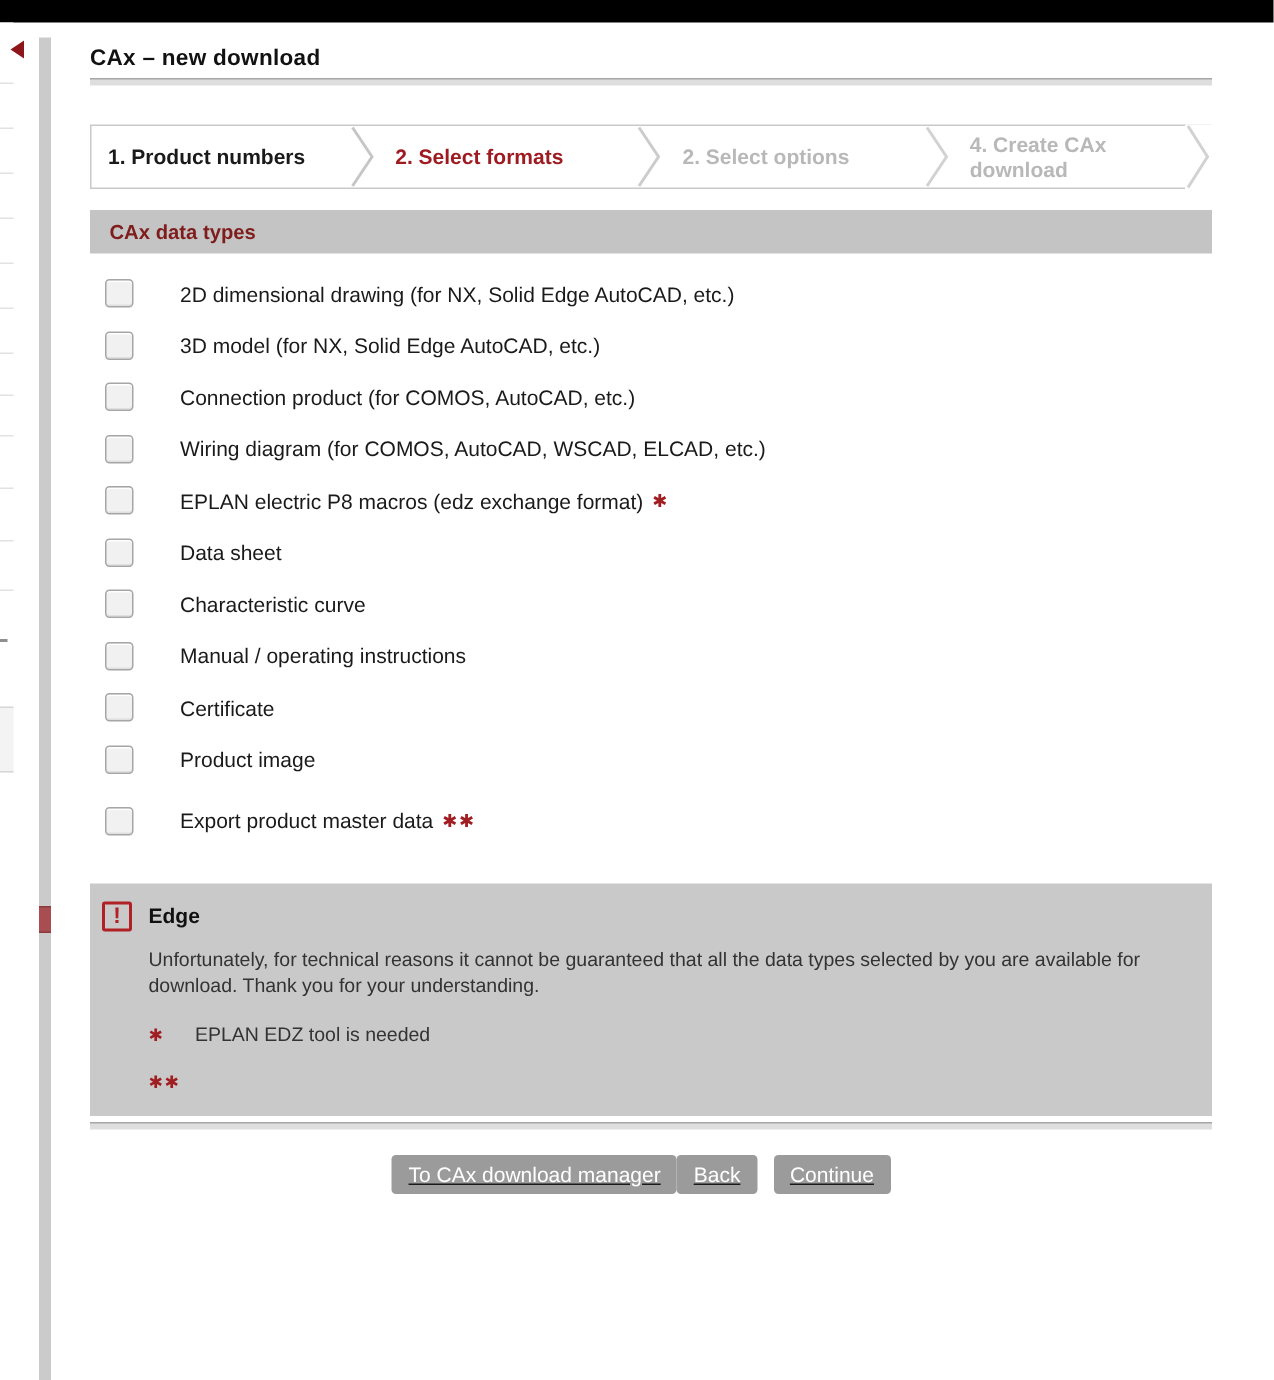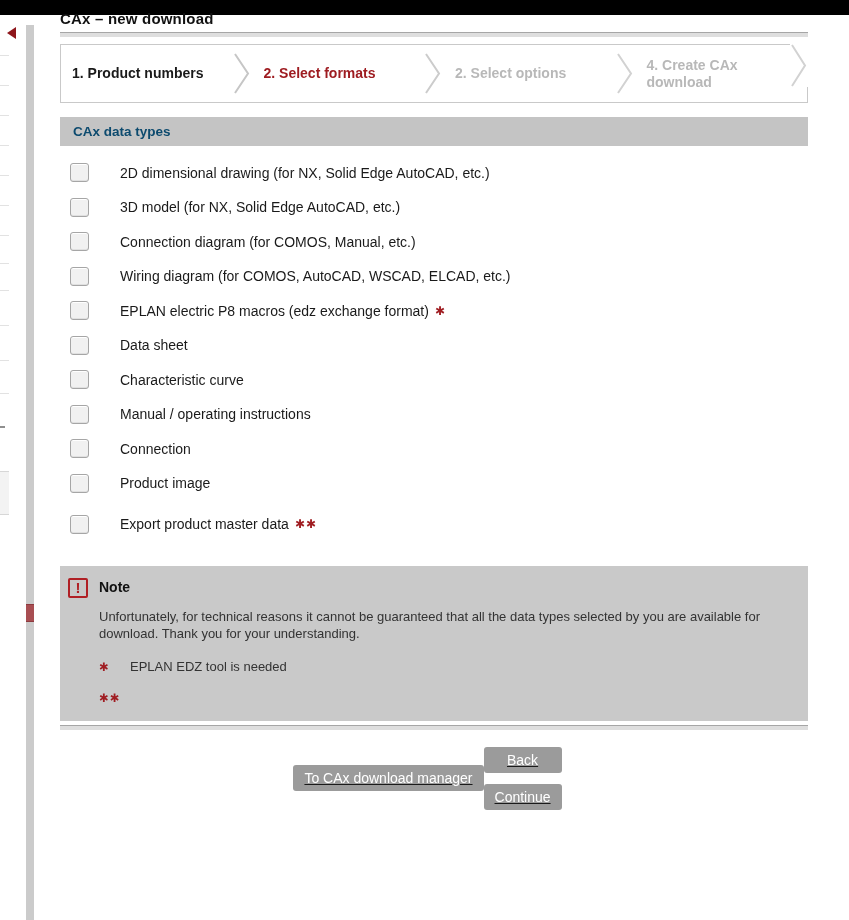--- a/index.html
+++ b/index.html
@@ -24,42 +24,42 @@
   .collapse-btn .tri { display:block; width:0; height:0; margin-left:2px;
                   border-top:6px solid transparent; border-bottom:6px solid transparent;
                   border-right:9px solid #8e161b; }
 
   
   .splitter { position:absolute; left:26px; top:25px; width:8px; height:895px; background:#cbcbcb; }
   .splitter .thumb { position:absolute; left:0; top:579px; width:8px; height:18px;
                      background:#a84e52; border-top:1px solid #8d3a3e; border-bottom:1px solid #8d3a3e; }
 
   
-  .content { position:absolute; left:60px; top:1px; width:748px; }
+  .content { position:absolute; left:60px; top:21px; width:748px; }
 
   h1.title { font-size:15px; line-height:18px; font-weight:bold; color:#111;
              margin:9px 0 0 0; letter-spacing:.2px; }
 
   .hrule { height:5px; background:#dedede; border-top:1px solid #a6a6a6; margin-top:4px; }
 
   
-  .steps { position:relative; display:flex; align-items:stretch; height:59px;
-           border:1px solid #c9c9c9; background:#fff; margin-top:7px; }
+  .steps { position:relative; display:flex; align-items:stretch; height:43px;
+           border:1px solid #c9c9c9; background:#fff; margin-top:26px; }
   .step  { flex:1 1 0; display:flex; align-items:center; padding:2px 4px 2px 11px;
            font-size:14px; font-weight:bold; line-height:17px; cursor:default; }
   .step.done     { color:#1a1a1a; }
   .step.active   { color:#9e1c21; }
   .step.upcoming { color:#b8b8b8; }
   .chev { flex:0 0 20px; display:flex; align-items:center; }
   .chev-end { position:absolute; right:-3px; top:-1px; width:20px; height:43px;
               background:#fff; display:flex; align-items:center; }
 
   
   .sec-header { margin-top:14px; height:29px; background:#c4c4c4; display:flex; align-items:center;
-                padding-left:13px; font-size:13.5px; font-weight:bold; color:#0c4a6e; }
+                padding-left:13px; font-size:13.5px; font-weight:bold; color:#7f1d1d; }
 
   
   .list { padding:17px 0 0 10px; }
   .row  { display:flex; align-items:center; margin-bottom:15.5px; cursor:pointer; }
   .row:last-child { margin-top:22px; margin-bottom:17px; }
   .cb   { flex:0 0 19px; width:19px; height:19px; background:#f1f1f1; border:1px solid #a6a6a6;
           border-radius:3px; box-shadow: inset 0 1px 0 #ffffff, inset 0 -1px 0 #e0e0e0;
           margin-right:31px; }
   .lbl  { font-size:14px; color:#1a1a1a; }
   .ast  { font-family:"DejaVu Sans", sans-serif; color:#a01d22; font-size:12px; font-weight:bold;
@@ -75,21 +75,21 @@
   .note-body  { font-size:13px; line-height:17px; color:#333; margin:13px 0 0 0; max-width:672px; }
   .fnote { display:flex; align-items:baseline; margin-top:17px; font-size:13px; color:#333; }
   .fnote .mark { font-family:"DejaVu Sans", sans-serif; color:#a01d22; font-size:11.5px; font-weight:bold;
                  width:31px; flex:0 0 31px; letter-spacing:1px; }
 
   
   .btnrow { margin-top:17px; display:flex; justify-content:center; align-items:center;
             padding-left:6px; padding-right:19px;text-decoration:underline; }
   .btn { background:#9b9b9b; color:#fff; border:none; border-radius:3px; height:26px;
          padding:0 11px; font-family:"Liberation Sans", sans-serif; font-size:14px; cursor:pointer; }
-  .btn-group { display:flex; gap:11px;flex-direction:column; }
+  .btn-group { display:flex; gap:11px; }
 </style>
 </head>
 <body>
 
 <div class="topbar"></div>
 
 <div class="sliver">
   <i class="ln" style="top:40px"></i>
     <i class="ln" style="top:70px"></i>
   <i class="ln" style="top:100px"></i>
@@ -152,21 +152,21 @@
     <label class="row">
       <span class="cb"></span>
       <span class="lbl">2D dimensional drawing (for NX, Solid Edge AutoCAD, etc.)</span>
     </label>
     <label class="row">
       <span class="cb"></span>
       <span class="lbl">3D model (for NX, Solid Edge AutoCAD, etc.)</span>
     </label>
     <label class="row">
       <span class="cb"></span>
-      <span class="lbl">Connection diagram (for COMOS, Manual, etc.)</span>
+      <span class="lbl">Connection product (for COMOS, AutoCAD, etc.)</span>
     </label>
     <label class="row">
       <span class="cb"></span>
       <span class="lbl">Wiring diagram (for COMOS, AutoCAD, WSCAD, ELCAD, etc.)</span>
     </label>
     <label class="row">
       <span class="cb"></span>
       <span class="lbl">EPLAN electric P8 macros (edz exchange format)</span>
       <span class="ast">✱</span>
     </label>
@@ -177,36 +177,36 @@
     <label class="row">
       <span class="cb"></span>
       <span class="lbl">Characteristic curve</span>
     </label>
     <label class="row">
       <span class="cb"></span>
       <span class="lbl">Manual / operating instructions</span>
     </label>
     <label class="row">
       <span class="cb"></span>
-      <span class="lbl">Connection</span>
+      <span class="lbl">Certificate</span>
     </label>
     <label class="row">
       <span class="cb"></span>
       <span class="lbl">Product image</span>
     </label>
     <label class="row">
       <span class="cb"></span>
       <span class="lbl">Export product master data</span>
       <span class="ast">✱✱</span>
     </label>
   </div>
 
   <div class="note">
     <span class="warn">!</span>
-    <p class="note-title">Note</p>
+    <p class="note-title">Edge</p>
     <p class="note-body">Unfortunately, for technical reasons it cannot be guaranteed that all the data types selected by you are available for download. Thank you for your understanding.</p>
     <div class="fnote">
       <span class="mark">✱</span>
       <span>EPLAN EDZ tool is needed</span>
     </div>
     <div class="fnote">
       <span class="mark">✱✱</span>
     </div>
   </div>
 

